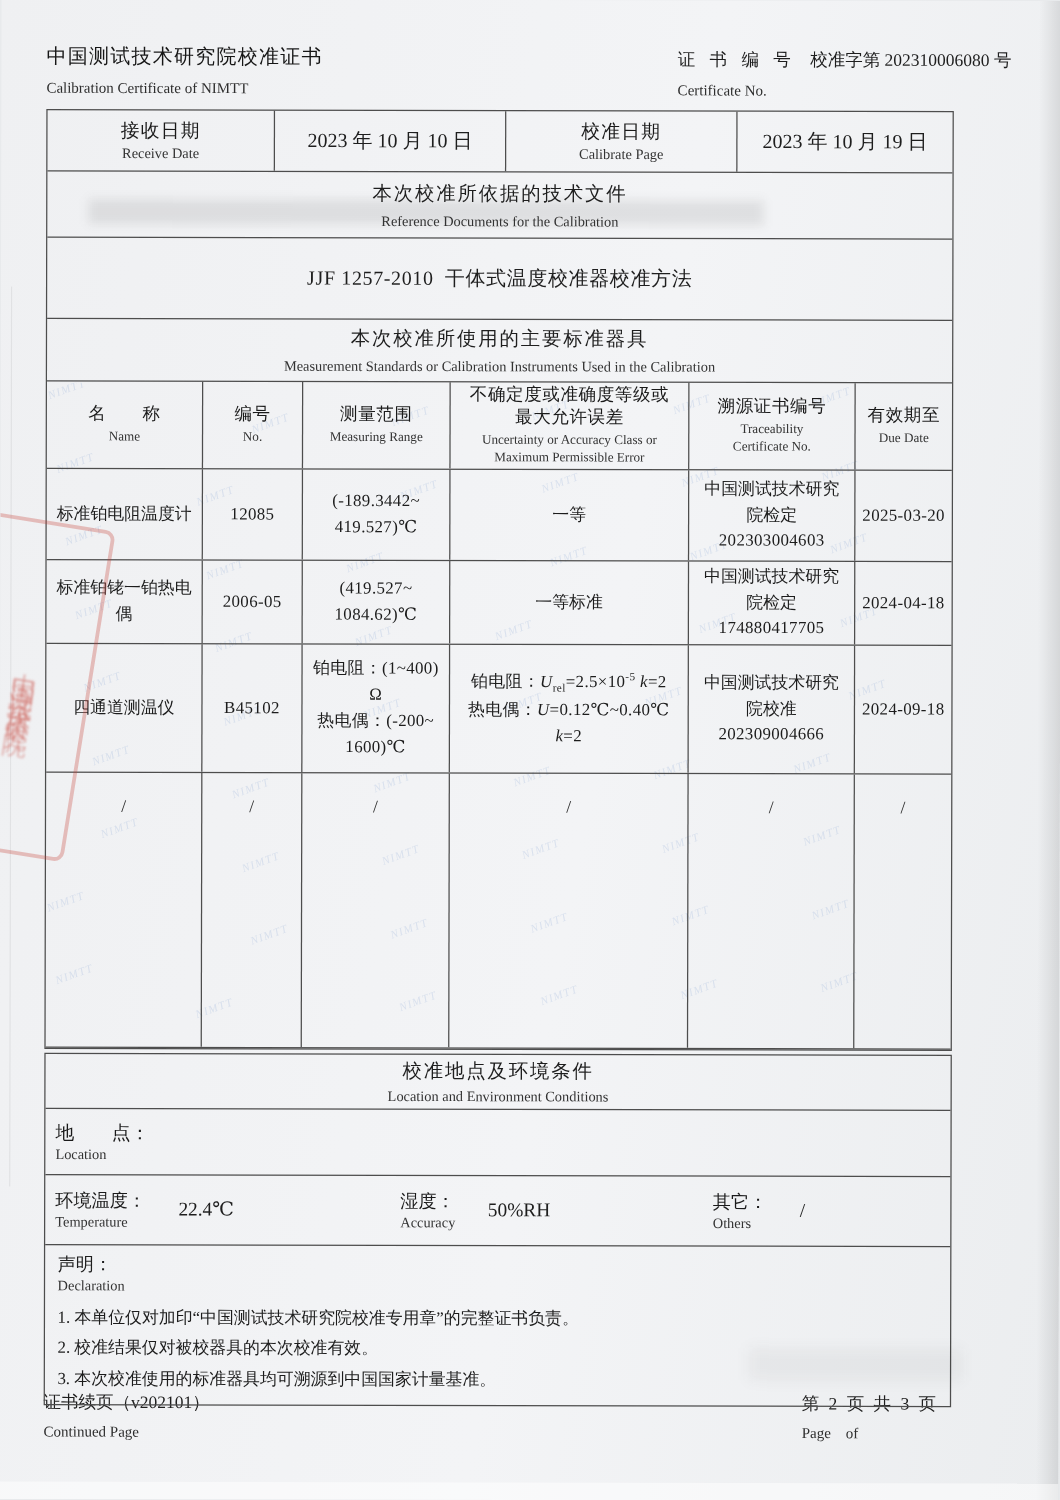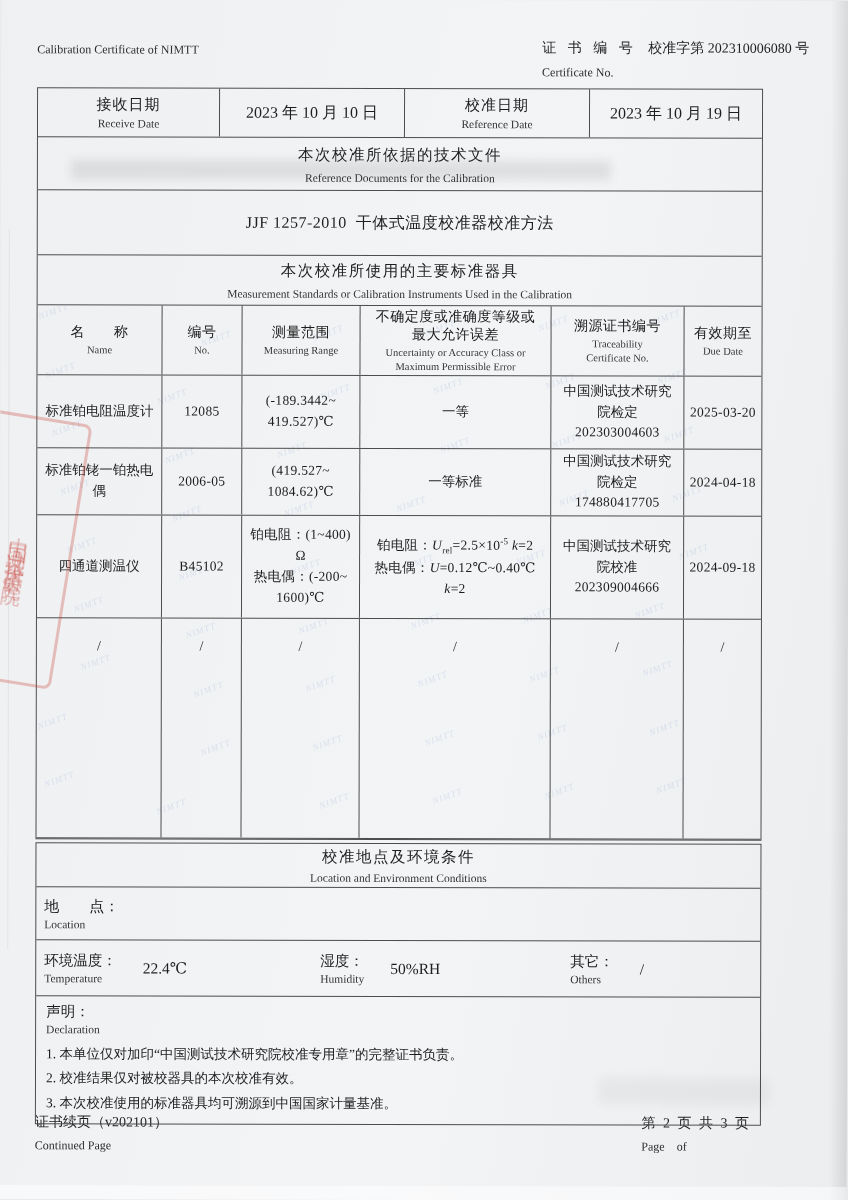--- a/index.html
+++ b/index.html
@@ -119,20 +119,21 @@
     color:rgba(95,135,200,0.17); letter-spacing:1px; white-space:nowrap; }
 </style>
 </head>
 <body>
 
 <div class="sheet">
   <div class="content">
 
     <div class="page-header">
       <div class="header-left">
+        <div class="title-cn">中国测试技术研究院校准证书</div>
         <div class="title-en">Calibration Certificate of NIMTT</div>
       </div>
       <div class="header-right">
         <div class="certno-line">
           <span class="certno-label">证 书 编 号</span>
           <span class="certno-value">校准字第 202310006080 号</span>
         </div>
         <div class="certno-en">Certificate No.</div>
       </div>
     </div>
@@ -142,21 +143,21 @@
       <div class="trow r-date">
         <div class="td">
           <div class="lab-cn">接收日期</div>
           <div class="lab-en">Receive Date</div>
         </div>
         <div class="td">
           <div class="val">2023 年 10 月 10 日</div>
         </div>
         <div class="td">
           <div class="lab-cn">校准日期</div>
-          <div class="lab-en">Reference Date</div>
+          <div class="lab-en">Calibrate Page</div>
         </div>
         <div class="td">
           <div class="val">2023 年 10 月 19 日</div>
         </div>
       </div>
 
       <div class="trow r-sec">
         <div class="sec-cn">本次校准所依据的技术文件</div>
         <div class="sec-en">Reference Documents for the Calibration</div>
       </div>
@@ -375,21 +376,21 @@
         <div class="env-group env-g1">
           <div class="env-label">
             <div class="lab-cn">环境温度：</div>
             <div class="lab-en">Temperature</div>
           </div>
           <div class="env-value">22.4℃</div>
         </div>
         <div class="env-group env-g2">
           <div class="env-label">
             <div class="lab-cn">湿度：</div>
-            <div class="lab-en">Humidity</div>
+            <div class="lab-en">Accuracy</div>
           </div>
           <div class="env-value">50%RH</div>
         </div>
         <div class="env-group env-g3">
           <div class="env-label">
             <div class="lab-cn">其它：</div>
             <div class="lab-en">Others</div>
           </div>
           <div class="env-value">/</div>
         </div>

